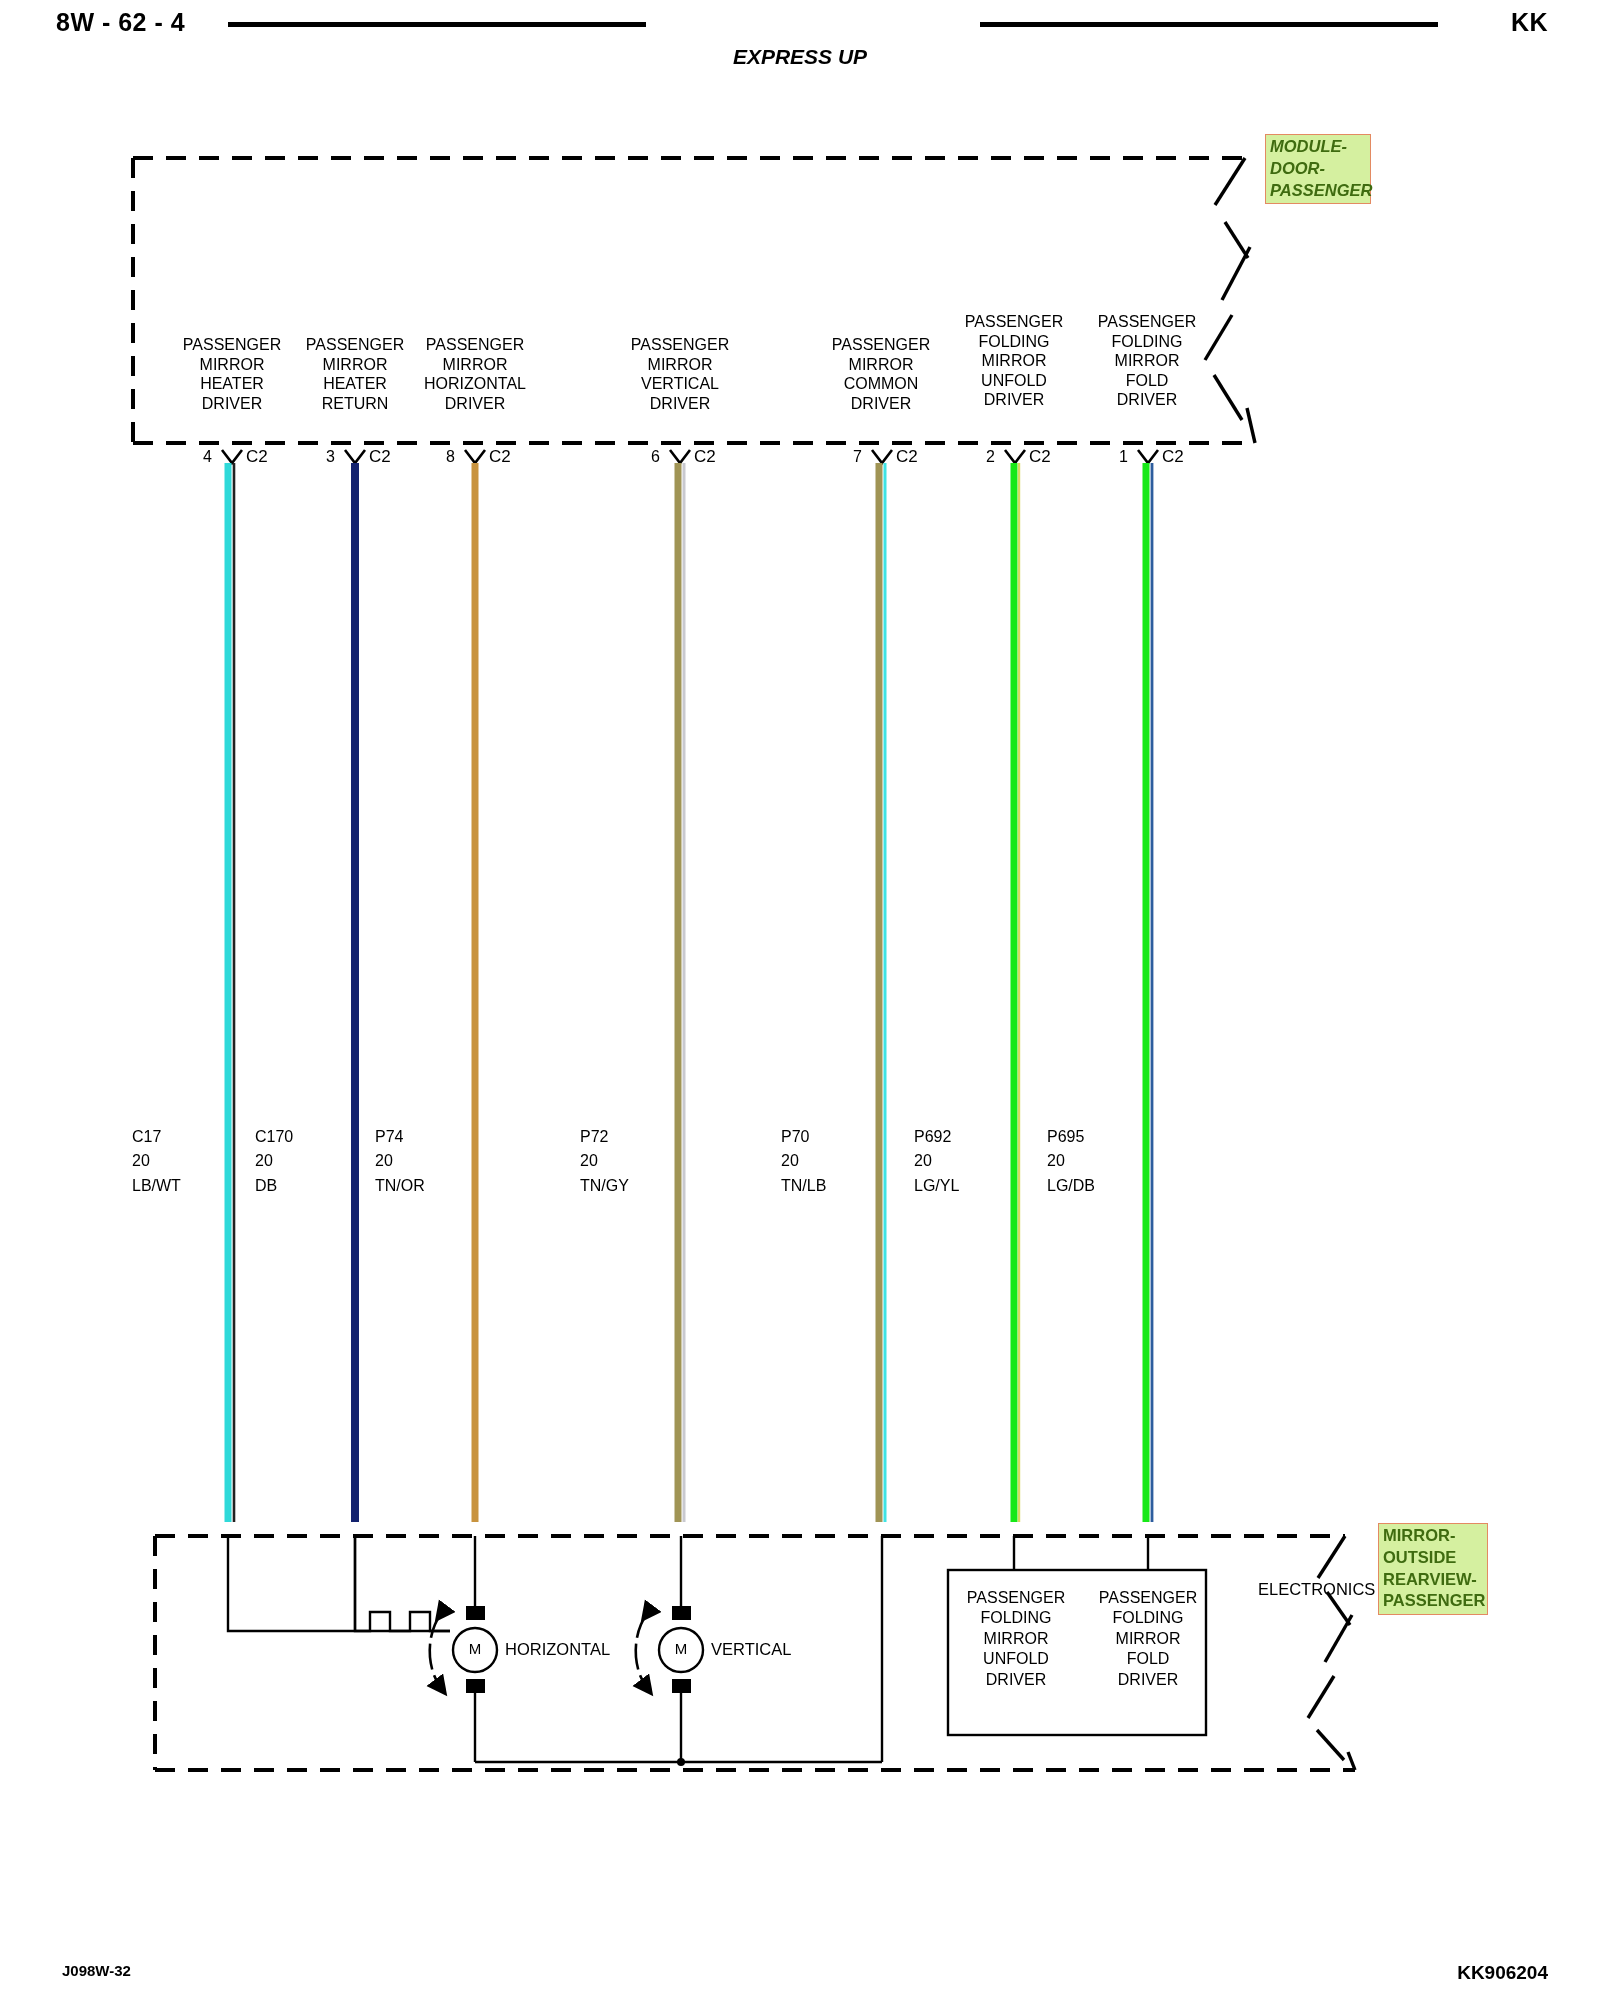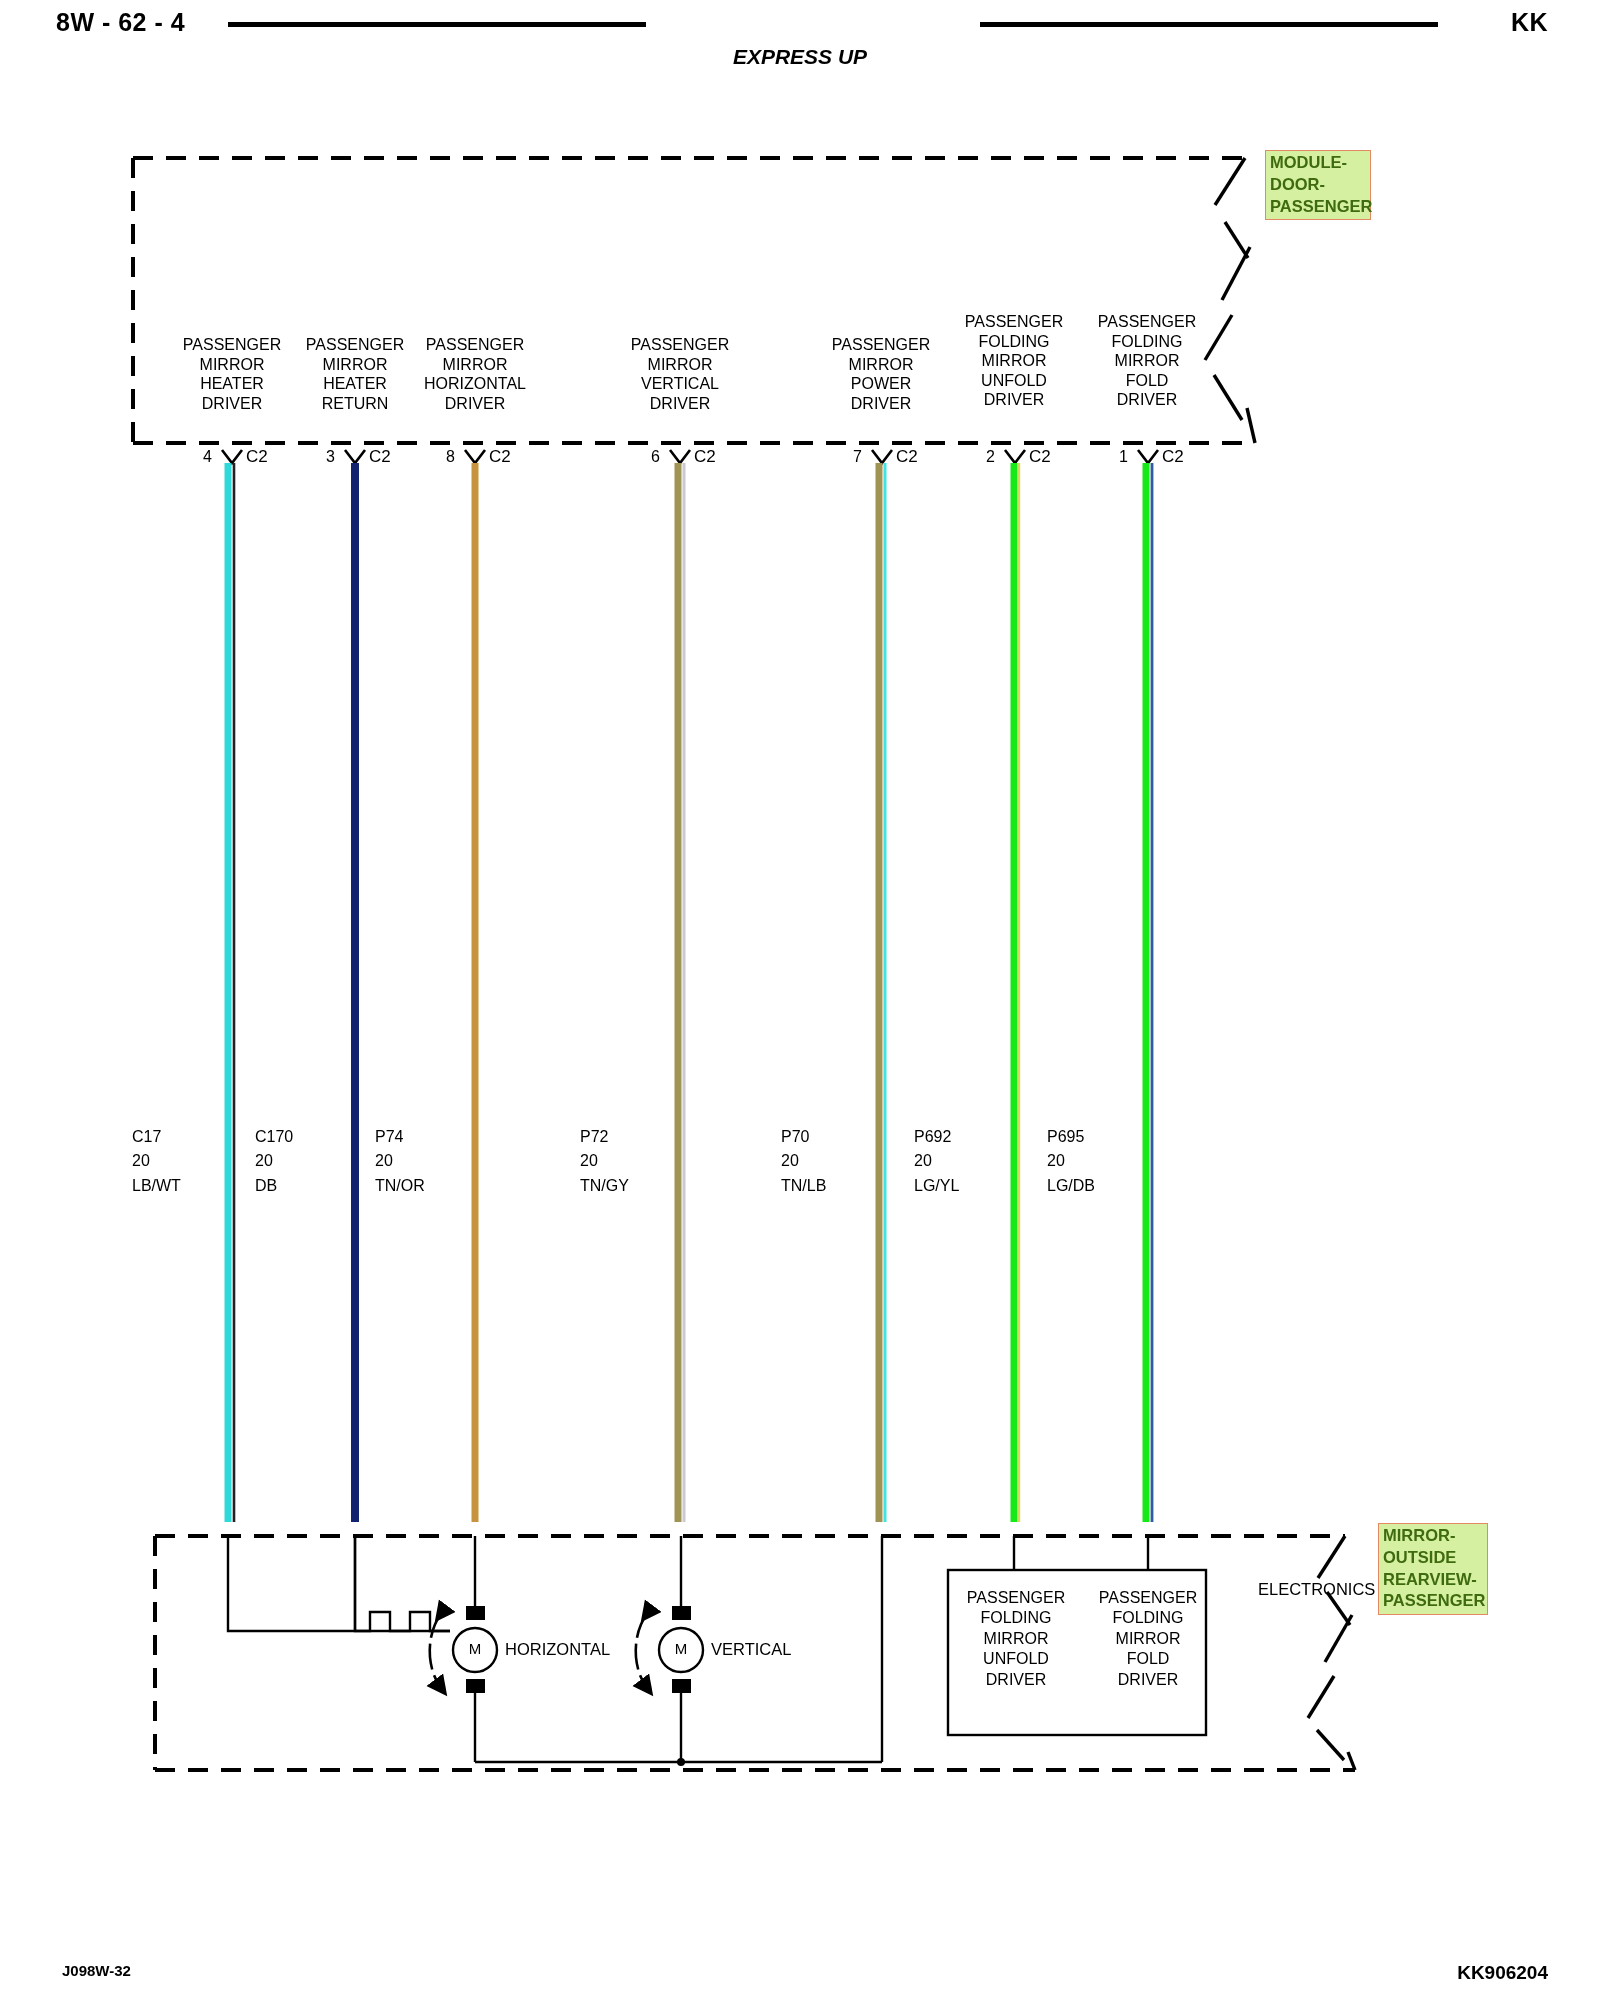--- a/index.html
+++ b/index.html
@@ -22,21 +22,21 @@
   
   .ftr-left{position:absolute;left:62px;top:1962px;font-size:15px;font-weight:bold;}
   .ftr-right{position:absolute;right:52px;top:1962px;font-size:19px;font-weight:bold;}
 
   
   .callout{
     position:absolute;background:#d5f0a0;border:1.5px solid #e38a62;
     color:#3f6b10;font-weight:bold;font-size:16.5px;line-height:1.32;
     padding:1px 4px 2px 4px;
   }
-  .callout.top{left:1265px;top:150px;width:96px;}
+  .callout.top{left:1265px;top:134px;width:96px;font-style:italic;}
   .callout.bottom{left:1378px;top:1523px;width:100px;}
 
   
   .pindesc{position:absolute;text-align:center;font-size:16px;line-height:1.22;white-space:nowrap;}
   .pindesc span{display:block;}
 
   
   .pinnum{position:absolute;font-size:16px;text-align:right;width:30px;}
   .conn{position:absolute;font-size:17px;font-weight:normal;}
 
@@ -212,21 +212,21 @@
   </div>
   <div class="pindesc" style="left:580px;top:335px;width:200px;">
     <span>PASSENGER</span>
     <span>MIRROR</span>
     <span>VERTICAL</span>
     <span>DRIVER</span>
   </div>
   <div class="pindesc" style="left:781px;top:335px;width:200px;">
     <span>PASSENGER</span>
     <span>MIRROR</span>
-    <span>POWER</span>
+    <span>COMMON</span>
     <span>DRIVER</span>
   </div>
   <div class="pindesc" style="left:914px;top:312px;width:200px;">
     <span>PASSENGER</span>
     <span>FOLDING</span>
     <span>MIRROR</span>
     <span>UNFOLD</span>
     <span>DRIVER</span>
   </div>
   <div class="pindesc" style="left:1047px;top:312px;width:200px;">

